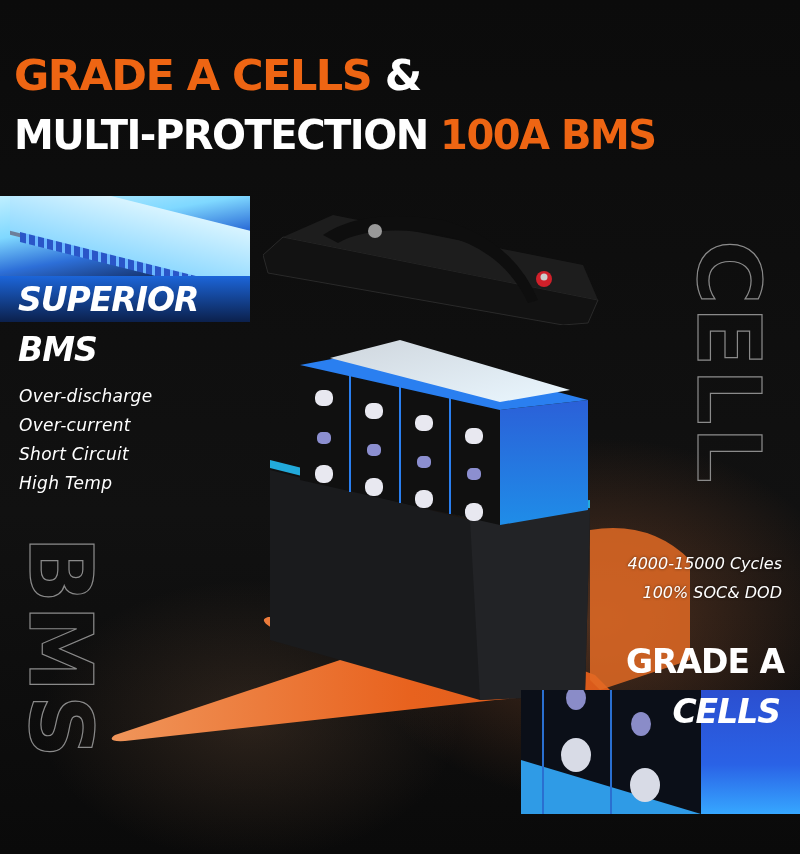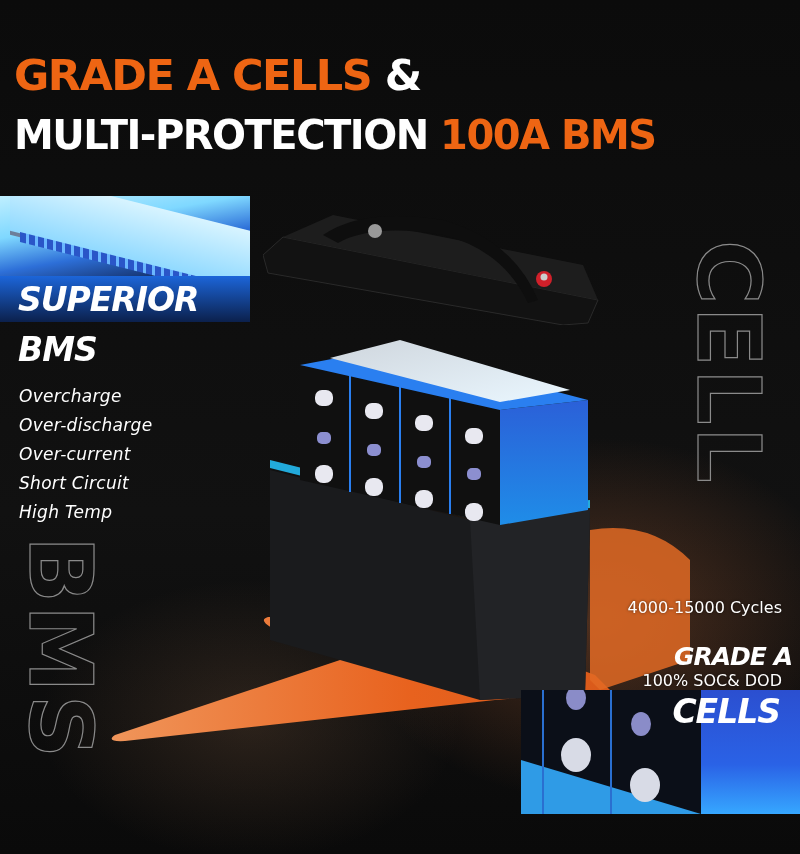--- a/index.html
+++ b/index.html
@@ -35,25 +35,25 @@
 
   
   .beam { position:absolute; left:0; top:0; width:800px; height:854px; pointer-events:none; }
 
   
   .lid { position:absolute; left:263px; top:205px; width:340px; height:120px; }
   
   .pack { position:absolute; left:270px; top:320px; width:330px; height:380px; }
 
   .specs { position:absolute; right:18px; top:549px; text-align:right; }
-  .specs div { color:#fff; font-size:16px; height:29px; line-height:29px; font-family:"DejaVu Sans", sans-serif; text-shadow:0 0 3px rgba(0,0,0,0.6);margin-top:44px; }
+  .specs div { color:#fff; font-style:italic; font-size:16px; height:29px; line-height:29px; font-family:"DejaVu Sans", sans-serif; text-shadow:0 0 3px rgba(0,0,0,0.6); }
 
   .inset-cells { position:absolute; left:521px; top:690px; width:279px; height:124px; overflow:hidden; background:#0b0f18; }
   .inset-cells .right-blue { position:absolute; left:180px; top:0; width:99px; height:124px; background:linear-gradient(#2b4fd0,#2a62e6 60%,#36a7ff); }
-  .grade-a { position:absolute; right:8px; top:642px; font-size:25px; font-weight:900; font-style:italic; color:#fff; font-family:"DejaVu Sans", sans-serif; letter-spacing:-1px; }
+  .grade-a { position:absolute; right:16px; top:642px; font-size:33px; font-weight:900; color:#fff; font-family:"DejaVu Sans", sans-serif; letter-spacing:-1px; }
   .cells-word { position:absolute; right:20px; top:692px; font-size:33px; font-weight:900; font-style:italic; color:#fff; font-family:"DejaVu Sans", sans-serif; letter-spacing:-1px; }
 </style>
 </head>
 <body>
 
 <div class="canvas">
 
   <svg class="beam" viewBox="0 0 800 854">
     <defs>
       <linearGradient id="bg1" x1="0" y1="0" x2="1" y2="0">
@@ -77,21 +77,20 @@
   </div>
 
   <div class="inset-bms">
     <div class="board"></div>
     <div class="pcb"></div>
     <div class="cells"></div>
   </div>
   <div class="superior">SUPERIOR</div>
   <div class="bms-title">BMS</div>
   <ul class="features">
-    <li>Overcharge</li>
     <li>Over-discharge</li>
     <li>Over-current</li>
     <li>Short Circuit</li>
     <li>High Temp</li>
   </ul>
 
   <svg class="lid" viewBox="0 0 340 120">
     <polygon points="0,50 20,32 335,95 325,118 300,120 5,68" fill="#121212" stroke="#2a2a2a"></polygon>
     <polygon points="20,32 70,10 320,60 335,95" fill="#1d1d1d"></polygon>
     <path d="M60,30 Q100,2 180,15 Q250,35 275,95 L265,98 Q240,45 180,30 Q110,18 75,38 Z" fill="#0e0e0e"></path>

